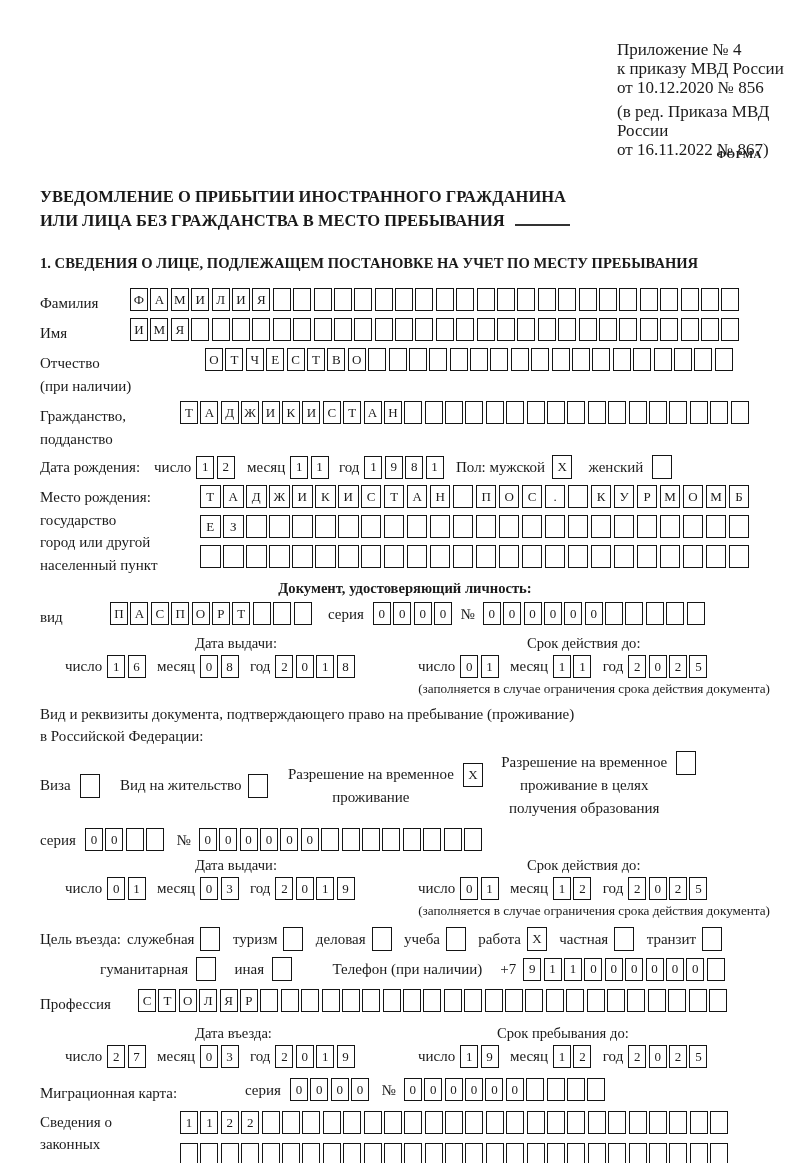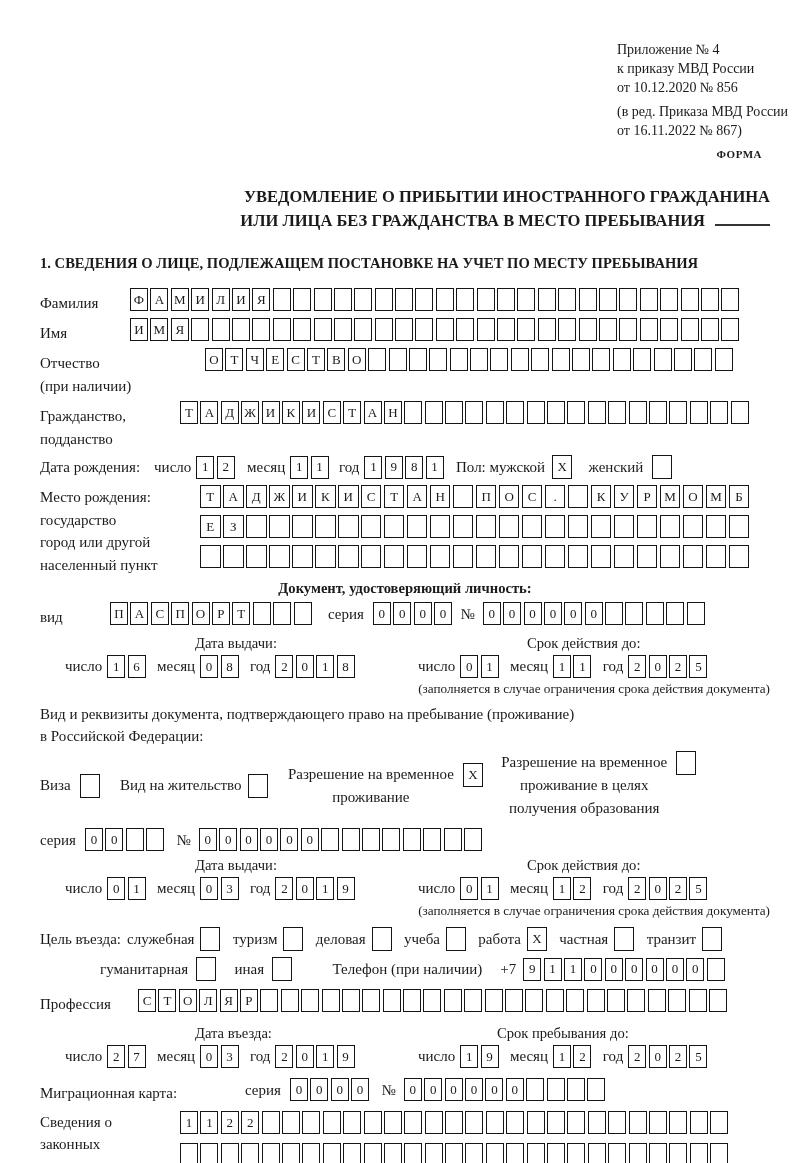--- a/index.html
+++ b/index.html
@@ -3,25 +3,25 @@
 <meta charset="utf-8">
 <style>
   html,body{margin:0;padding:0;background:#fff;}
   .page{
     width:800px;height:1163px;box-sizing:border-box;position:relative;
     padding:40px 30px 0 40px;background:#fff;color:#1a1a1a;
     font-family:"Liberation Serif","DejaVu Serif",serif;font-size:15px;
     overflow:hidden;
   }
   
-  .annex{position:absolute;left:617px;top:40px;font-size:14px;line-height:19px;}
+  .annex{position:absolute;left:617px;top:40px;font-size:17px;line-height:19px;}
   .annex-ed{margin-top:5px;}
   .forma{position:absolute;right:38px;top:148px;font-weight:bold;font-size:11px;letter-spacing:.5px;}
   
-  .title{margin-top:145px;text-align:right;font-weight:bold;font-size:16.5px;line-height:24px;}
+  .title{margin-top:145px;text-align:left;font-weight:bold;font-size:16.5px;line-height:24px;}
   .tline{display:inline-block;width:55px;border-bottom:2px solid #333;margin-left:10px;vertical-align:baseline;}
   .sec-head{margin-top:22px;font-weight:bold;font-size:14.6px;}
   
   .row{display:flex;align-items:flex-start;margin-top:3px;}
   .lbl{flex:none;padding-top:4px;line-height:23px;}
   .cells{display:inline-flex;flex:none;}
   .cell{
     display:inline-flex;flex:none;align-items:center;justify-content:center;
     width:16px;height:21px;border:1.6px solid #151515;margin-right:2.4px;
     font-size:13px;background:#fff;

